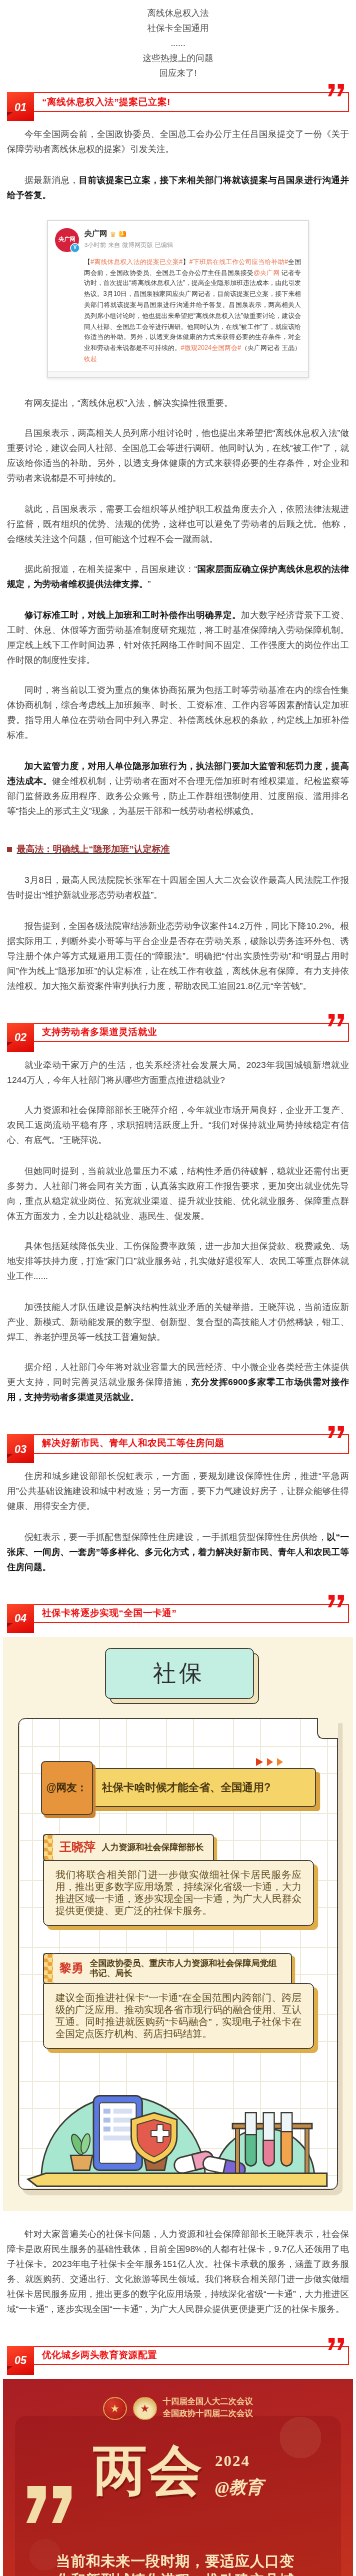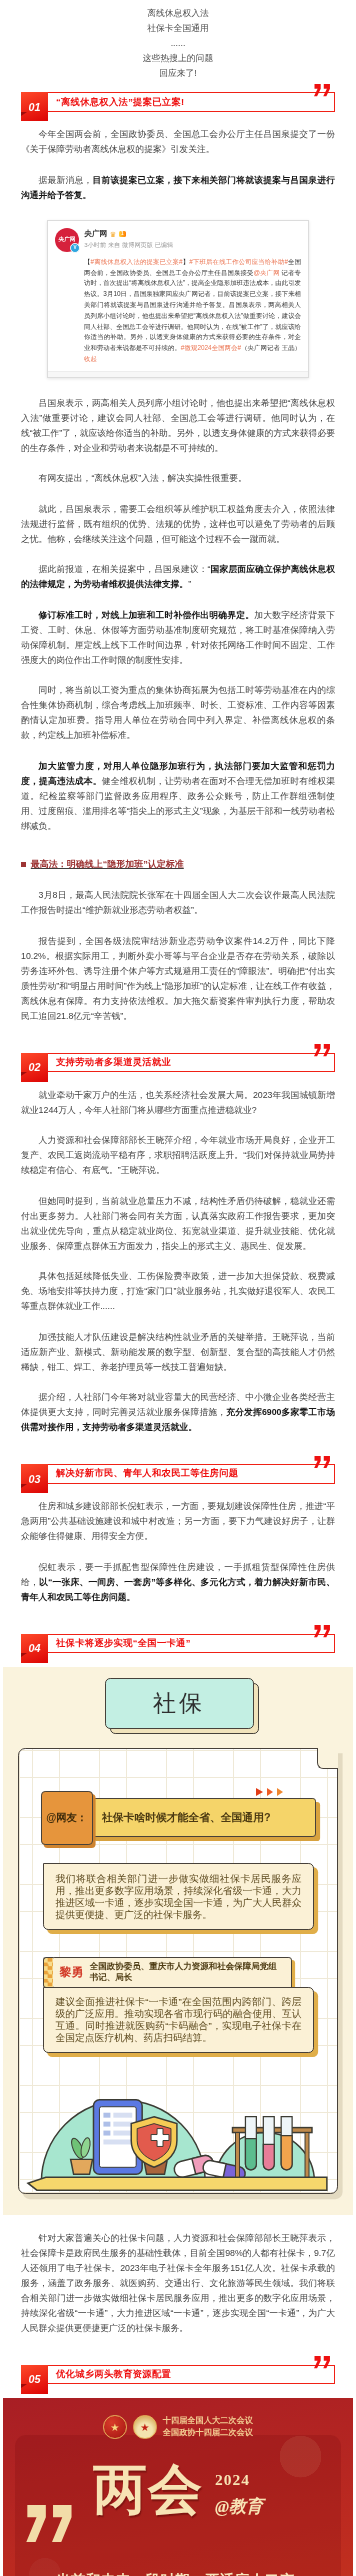--- a/index.html
+++ b/index.html
@@ -1,18 +1,18 @@
 <!DOCTYPE html>
 <html style="font-size:8.2px"><head>
 <meta charset="utf-8">
 <style>
   html,body{margin:0;padding:0;}
   body{width:356px;background:#ffffff;font-family:"Liberation Sans","DejaVu Sans",sans-serif;color:#3e3e3e;}
   .page{width:356px;min-height:3067px;overflow:hidden;position:relative;}
-  .wrap{padding:0 21px;}
+  .wrap{padding:0 7px;}
 
   
   .intro{padding-top:6.2px;text-align:center;color:#4d4d4d;font-size:8.8px;line-height:15px;}
   .intro p{margin:0;}
 
   
   .sec-h{position:relative;border:1px solid #f02015;height:17.5px;margin:29px 0 13.4px 0;display:flex;align-items:center;background:#fff;}
   .sec-h.first{margin-top:11.3px;}
   .sec-num{position:absolute;left:-1px;top:-1px;width:27px;height:29px;background:linear-gradient(160deg,#ff4a2a,#dc0404);color:#fff;font-weight:700;font-style:italic;font-size:10.8px;display:flex;align-items:center;justify-content:center;}
   .sec-num::after{content:'';position:absolute;left:0;top:19.6px;width:0;height:0;border-top:4.1px solid #9e0a0a;border-right:6.2px solid transparent;}
@@ -129,22 +129,22 @@
             <span class="crown">♛</span>
             <span class="lv-badge">1</span>
           </div>
           <div class="weibo-meta">3小时前 来自 微博网页版 已编辑</div>
         </div>
       </div>
       <div class="weibo-content"><span>【</span><span style="color: rgb(235, 115, 80);">#离线休息权入法的提案已立案#</span><span>】</span><span style="color: rgb(235, 115, 80);">#下班后在线工作公司应当给补助#</span><span>全国两会前，全国政协委员、全国总工会办公厅主任吕国泉接受</span><span style="color: rgb(235, 115, 80);">@央广网</span><span> 记者专访时，首次提出“将离线休息权入法”，提高企业隐形加班违法成本，由此引发热议。3月10日，吕国泉独家回应央广网记者，目前该提案已立案，接下来相关部门将就该提案与吕国泉进行沟通并给予答复。吕国泉表示，两高相关人员列席小组讨论时，他也提出来希望把“离线休息权入法”做重要讨论，建议会同人社部、全国总工会等进行调研。他同时认为，在线“被工作”了，就应该给你适当的补助。另外，以透支身体健康的方式来获得必要的生存条件，对企业和劳动者来说都是不可持续的。</span><span style="color: rgb(235, 115, 80);">#微观2024全国两会#</span><span>（央广网记者 王晶） </span><span style="color: rgb(235, 115, 80);">收起</span></div>
       <div class="weibo-strip"></div>
     </div>
 
+    <p class="para"><span>有网友提出，“离线休息权”入法，解决实操性很重要。</span></p>
     <p class="para"><span>吕国泉表示，两高相关人员列席小组讨论时，他也提出来希望把“离线休息权入法”做重要讨论，建议会同人社部、全国总工会等进行调研。他同时认为，在线“被工作”了，就应该给你适当的补助。另外，以透支身体健康的方式来获得必要的生存条件，对企业和劳动者来说都是不可持续的。</span></p>
-    <p class="para"><span>有网友提出，“离线休息权”入法，解决实操性很重要。</span></p>
     <p class="para"><span>就此，吕国泉表示，需要工会组织等从维护职工权益角度去介入，依照法律法规进行监督，既有组织的优势、法规的优势，这样也可以避免了劳动者的后顾之忧。他称，会继续关注这个问题，但可能这个过程不会一蹴而就。</span></p>
     <p class="para"><span>据此前报道，在相关提案中，吕国泉建议：“</span><span class="b">国家层面应确立保护离线休息权的法律规定，为劳动者维权提供法律支撑。</span><span>”</span></p>
     <p class="para"><span class="b">修订标准工时，对线上加班和工时补偿作出明确界定。</span><span>加大数字经济背景下工资、工时、休息、休假等方面劳动基准制度研究规范，将工时基准保障纳入劳动保障机制。厘定线上线下工作时间边界，针对依托网络工作时间不固定、工作强度大的岗位作出工作时限的制度性安排。</span></p>
     <p class="para"><span>同时，将当前以工资为重点的集体协商拓展为包括工时等劳动基准在内的综合性集体协商机制，综合考虑线上加班频率、时长、工资标准、工作内容等因素酌情认定加班费。指导用人单位在劳动合同中列入界定、补偿离线休息权的条款，约定线上加班补偿标准。</span></p>
     <p class="para"><span class="b">加大监管力度，对用人单位隐形加班行为，执法部门要加大监管和惩罚力度，提高违法成本。</span><span>健全维权机制，让劳动者在面对不合理无偿加班时有维权渠道。纪检监察等部门监督政务应用程序、政务公众账号，防止工作群组强制使用、过度留痕、滥用排名等“指尖上的形式主义”现象，为基层干部和一线劳动者松绑减负。</span></p>
 
     <div class="subh">
       <span class="sq"></span>
       <span class="t">最高法：明确线上“隐形加班”认定标准</span>
     </div>
@@ -158,21 +158,21 @@
             <path d="M1 0 H13 V9 L6 24 H0 L7 9 H1 Z" fill="#ee1010"></path>
             <path d="M19 0 H31 V9 L24 24 H18 L25 9 H19 Z" fill="#ee1010"></path>
           </svg>
       </span>
       <span class="sec-num">02</span>
       <span class="sec-title">支持劳动者多渠道灵活就业</span>
     </div>
 
     <p class="para"><span>就业牵动千家万户的生活，也关系经济社会发展大局。2023年我国城镇新增就业1244万人，今年人社部门将从哪些方面重点推进稳就业?</span></p>
     <p class="para"><span>人力资源和社会保障部部长王晓萍介绍，今年就业市场开局良好，企业开工复产、农民工返岗流动平稳有序，求职招聘活跃度上升。“我们对保持就业局势持续稳定有信心、有底气。”王晓萍说。</span></p>
-    <p class="para"><span>但她同时提到，当前就业总量压力不减，结构性矛盾仍待破解，稳就业还需付出更多努力。人社部门将会同有关方面，认真落实政府工作报告要求，更加突出就业优先导向，重点从稳定就业岗位、拓宽就业渠道、提升就业技能、优化就业服务、保障重点群体五方面发力，指尖上的形式主义、惠民生、促发展。</span></p>
+    <p class="para"><span>但她同时提到，当前就业总量压力不减，结构性矛盾仍待破解，稳就业还需付出更多努力。人社部门将会同有关方面，认真落实政府工作报告要求，更加突出就业优先导向，重点从稳定就业岗位、拓宽就业渠道、提升就业技能、优化就业服务、保障重点群体五方面发力，全力以赴稳就业、惠民生、促发展。</span></p>
     <p class="para"><span>具体包括延续降低失业、工伤保险费率政策，进一步加大担保贷款、税费减免、场地安排等扶持力度，打造“家门口”就业服务站，扎实做好退役军人、农民工等重点群体就业工作......</span></p>
     <p class="para"><span>加强技能人才队伍建设是解决结构性就业矛盾的关键举措。王晓萍说，当前适应新产业、新模式、新动能发展的数字型、创新型、复合型的高技能人才仍然稀缺，钳工、焊工、养老护理员等一线技工普遍短缺。</span></p>
     <p class="para"><span>据介绍，人社部门今年将对就业容量大的民营经济、中小微企业各类经营主体提供更大支持，同时完善灵活就业服务保障措施，</span><span class="b">充分发挥6900多家零工市场供需对接作用，支持劳动者多渠道灵活就业。</span></p>
 
     <div class="sec-h">
       <span class="sec-quotes">
         <svg width="17.5" height="12.4" viewBox="0 0 34 24">
             <path d="M1 0 H13 V9 L6 24 H0 L7 9 H1 Z" fill="#ee1010"></path>
             <path d="M19 0 H31 V9 L24 24 H18 L25 9 H19 Z" fill="#ee1010"></path>
           </svg>
@@ -206,20 +206,24 @@
         <div class="tri-group">
             <i></i>
             <i></i>
             <i></i>
           </div>
         <div class="q-prefix">@网友：</div>
         <div class="q-text">社保卡啥时候才能全省、全国通用?</div>
       </div>
 
       <div class="spk">
+        <div class="spk-tab">
+          <span class="spk-name">王晓萍</span>
+          <span class="spk-title">人力资源和社会保障部部长</span>
+        </div>
         <div class="spk-quote">我们将联合相关部门进一步做实做细社保卡居民服务应用，推出更多数字应用场景，持续深化省级一卡通，大力推进区域一卡通，逐步实现全国一卡通，为广大人民群众提供更便捷、更广泛的社保卡服务。</div>
       </div>
 
       <div class="spk">
         <div class="spk-tab">
           <span class="spk-name">黎勇</span>
           <span class="spk-title">全国政协委员、重庆市人力资源和社会保障局党组书记、局长</span>
         </div>
         <div class="spk-quote">建议全面推进社保卡“一卡通”在全国范围内跨部门、跨层级的广泛应用。推动实现各省市现行码的融合使用、互认互通。同时推进就医购药“卡码融合”，实现电子社保卡在全国定点医疗机构、药店扫码结算。</div>
       </div>

